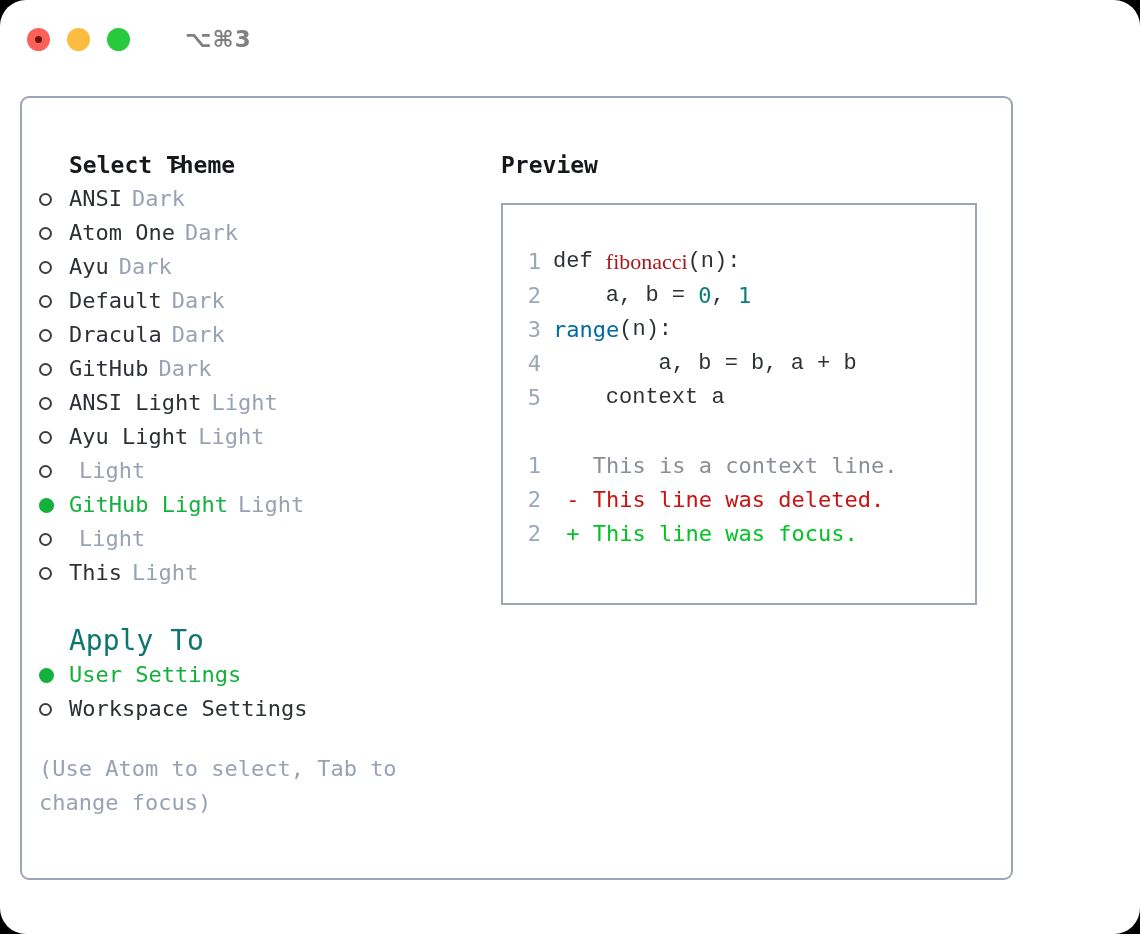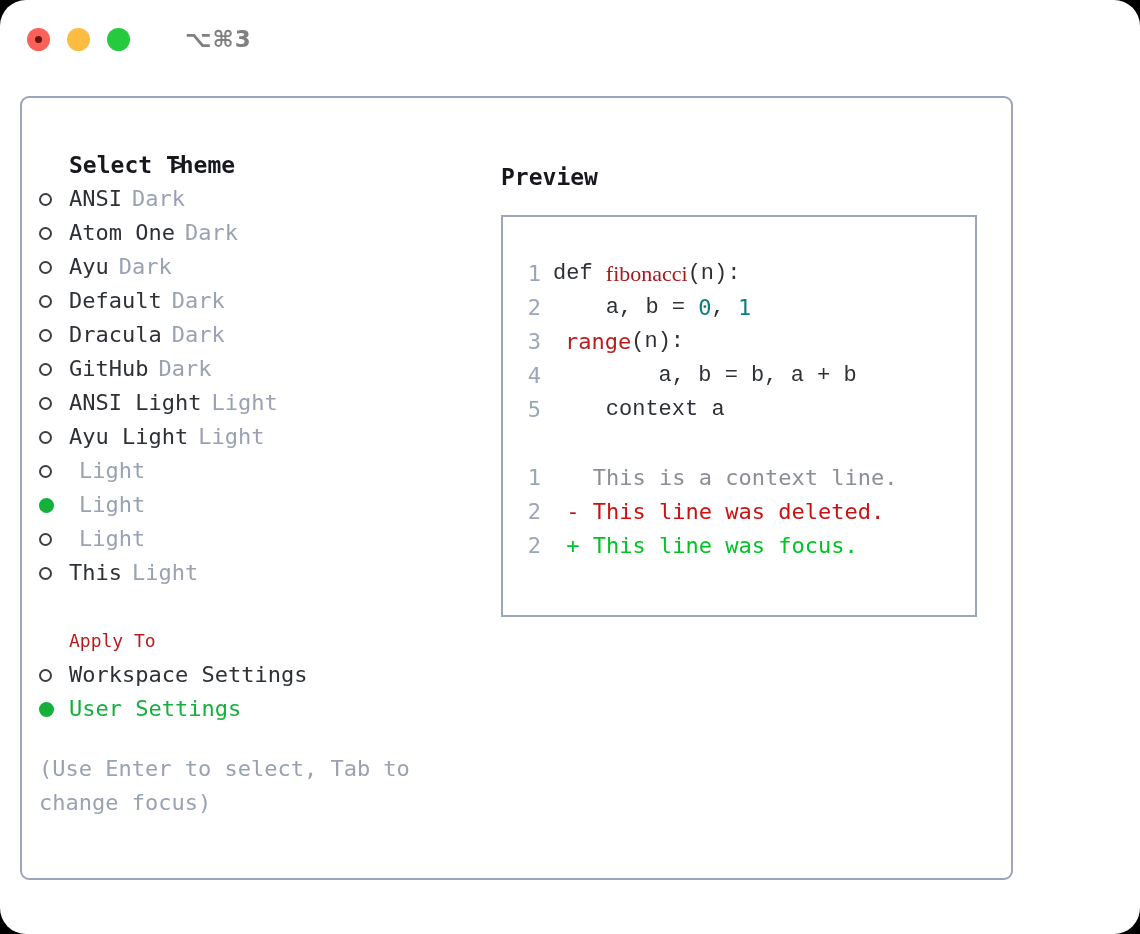--- a/index.html
+++ b/index.html
@@ -119,40 +119,40 @@
     font-weight: bold;
     color: #16181d;
   }
 
   .header-row { font-weight: bold; color: #16181d; font-size: 23px; }
   .label { color: #2d3136; }
   .label.selected { color: #14b03c; }
   .suffix { color: #98a2b3; padding-left: 10px; text-align: right; }
 
   .group-title {
-    color: #b91c1c;
-    font-size: 18px;
+    color: #0f766e;
+    font-size: 28px;
   }
 
   .spacer { height: 34px; }
 
   .hint {
     margin-top: 26px;
     font-size: 22px;
     color: #98a2b3;
     line-height: 34px;
     width: 410px;
     white-space: pre-wrap;
   }
 
   
   .right-col {
     position: absolute;
     left: 479px;
-    top: 62px;
+    top: 50px;
     width: 490px;
   }
   .preview-title {
     font-size: 23px;
     font-weight: bold;
     color: #16181d;
     line-height: 34px;
   }
   .preview-box {
     margin-top: 21px;
@@ -173,21 +173,21 @@
     display: inline-block;
     width: 24px;
     flex: 0 0 24px;
     text-align: right;
     color: #9ba6b6;
     margin-right: 12px;
   }
   .code-text { color: #2d3136; font-family: Liberation Mono, monospace; }
   .tok-fn   { color: #a81818; font-family: Liberation Serif, serif; }
   .tok-num  { color: #0b7d7d; }
-  .tok-call { color: #b91c1c; margin-left: 12px; }
+  .tok-call { color: #0369a1; }
   .blank-line { height: 34px; }
   .diff-ctx { color: #8a8f96; }
   .diff-del { color: #cc1111; }
   .diff-add { color: #00c423; }
 </style>
 </head>
 <body>
 
 <div class="window">
 
@@ -214,38 +214,38 @@
       <div id="theme-list">
           <div class="row"><span class="marker"><span class="ring"></span></span><span class="label">ANSI</span><span class="suffix">Dark</span></div>
           <div class="row"><span class="marker"><span class="ring"></span></span><span class="label">Atom One</span><span class="suffix">Dark</span></div>
           <div class="row"><span class="marker"><span class="ring"></span></span><span class="label">Ayu</span><span class="suffix">Dark</span></div>
           <div class="row"><span class="marker"><span class="ring"></span></span><span class="label">Default</span><span class="suffix">Dark</span></div>
           <div class="row"><span class="marker"><span class="ring"></span></span><span class="label">Dracula</span><span class="suffix">Dark</span></div>
           <div class="row"><span class="marker"><span class="ring"></span></span><span class="label">GitHub</span><span class="suffix">Dark</span></div>
           <div class="row"><span class="marker"><span class="ring"></span></span><span class="label">ANSI Light</span><span class="suffix">Light</span></div>
           <div class="row"><span class="marker"><span class="ring"></span></span><span class="label">Ayu Light</span><span class="suffix">Light</span></div>
           <div class="row"><span class="marker"><span class="ring"></span></span><span class="suffix">Light</span></div>
-          <div class="row"><span class="marker"><span class="filled"></span></span><span class="suffix">Light</span></div>
+          <div class="row"><span class="marker"><span class="filled"></span></span><span class="label selected">GitHub Light</span><span class="suffix">Light</span></div>
           <div class="row"><span class="marker"><span class="ring"></span></span><span class="suffix">Light</span></div>
           <div class="row"><span class="marker"><span class="ring"></span></span><span class="label">This</span><span class="suffix">Light</span></div>
         </div>
 
       <div class="spacer"></div>
 
       <div class="row">
         <span class="marker"></span>
         <span class="group-title">Apply To</span>
       </div>
 
       <div id="apply-list">
+          <div class="row"><span class="marker"><span class="filled"></span></span><span class="label selected">User Settings</span></div>
           <div class="row"><span class="marker"><span class="ring"></span></span><span class="label">Workspace Settings</span></div>
-          <div class="row"><span class="marker"><span class="filled"></span></span><span class="label selected">User Settings</span></div>
         </div>
 
-      <div class="hint">(Use Enter to select, Tab to change focus)</div>
+      <div class="hint">(Use Atom to select, Tab to change focus)</div>
     </div>
 
     <div class="right-col">
       <div class="preview-title">Preview</div>
       <div class="preview-box">
         <div id="code-block">
             <div class="code-line"><span class="lno">1</span><span class="code-text">def </span><span class="tok-fn">fibonacci</span><span class="code-text">(n):</span></div>
             <div class="code-line"><span class="lno">2</span><span class="code-text">    a, b = </span><span class="tok-num">0</span><span class="code-text">, </span><span class="tok-num">1</span></div>
             <div class="code-line"><span class="lno">3</span><span class="tok-call">range</span><span class="code-text">(n):</span></div>
             <div class="code-line"><span class="lno">4</span><span class="code-text">        a, b = b, a + b</span></div>

